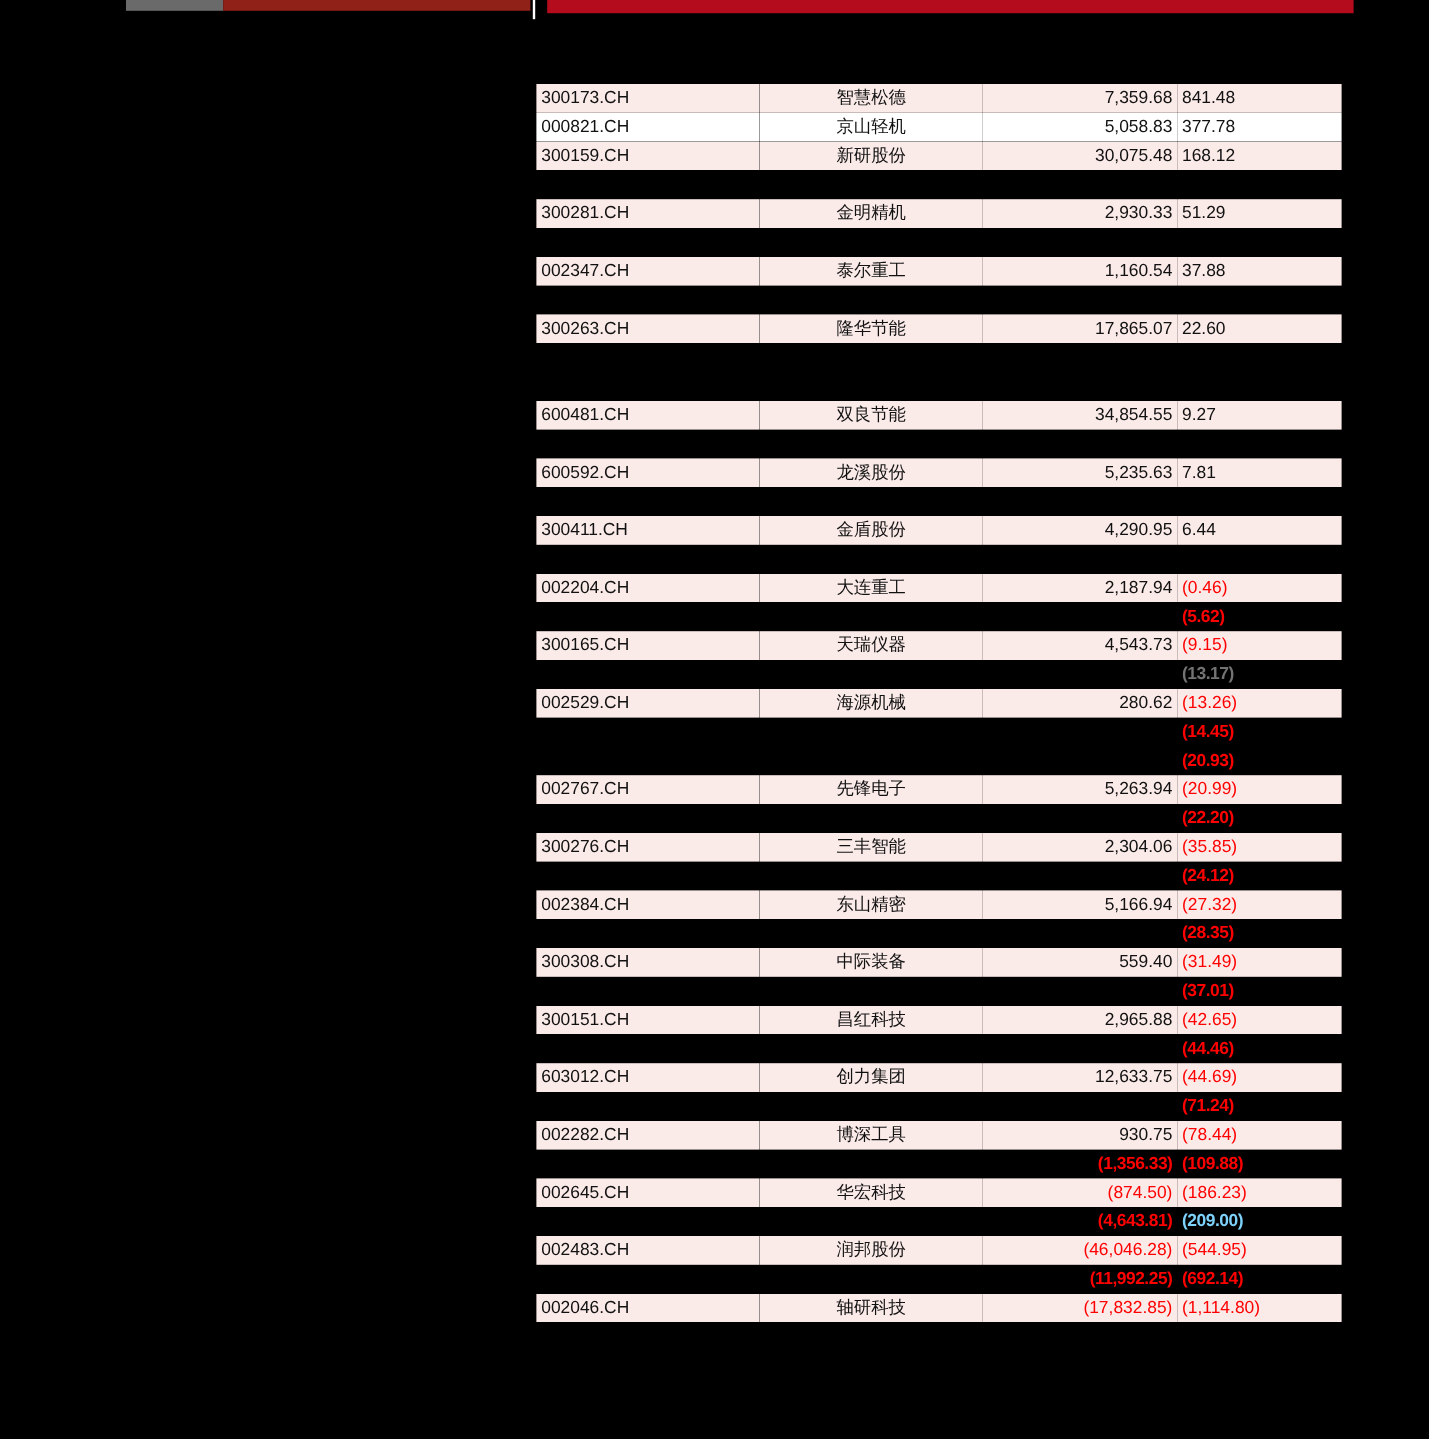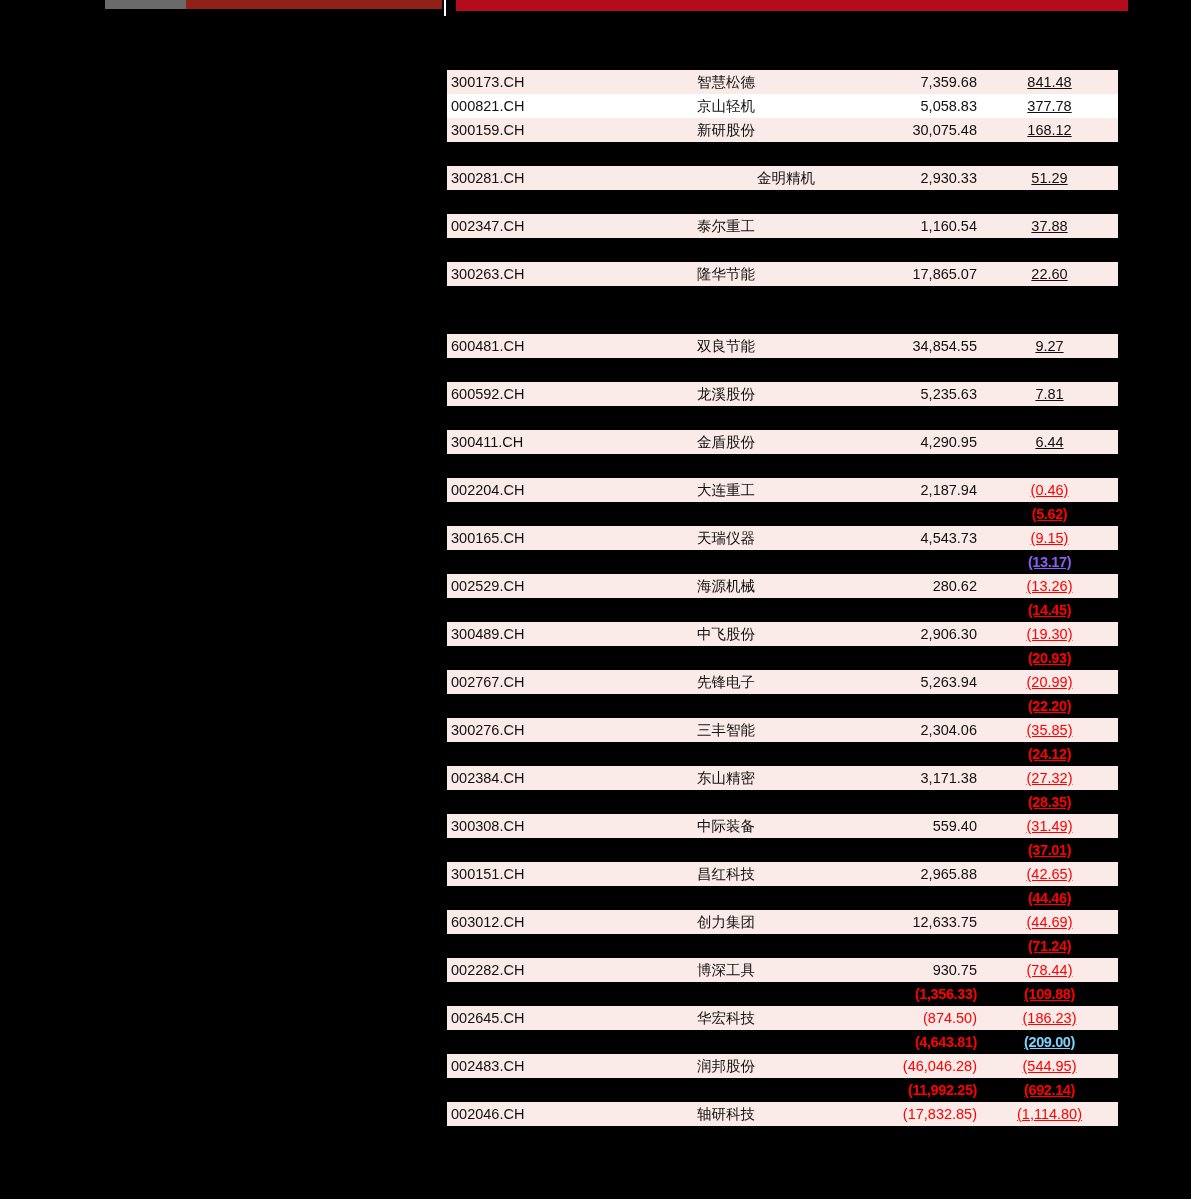--- a/index.html
+++ b/index.html
@@ -69,21 +69,21 @@
     letter-spacing: -0.4px;
   }
   tr.spacer-row td {
     background: #000000;
     height: 24px;
   }
 
   td.ticker { text-align: left;  padding-left: 3px; }
   td.name   { text-align: center; font-family: "DejaVu Serif", serif; font-size: 15px; }
   td.val    { text-align: right;  padding-right: 42px; margin-top: 48px; }
-  td.val2   { text-align: center;  padding-right: 13px; text-decoration: underline; }
+  td.val2   { text-align: left;  padding-right: 13px; }
 
   .neg { color: #ff0000; }
   tr.gap-row td.val, tr.gap-row td.val2 { color: #ff0000; }
 </style>
 </head>
 <body>
 
 <div id="page">
 
   <div class="topbar-zone">
@@ -121,21 +121,21 @@
             <td class="val2" style="background: rgb(250, 234, 232);">168.12</td>
           </tr>
           <tr class="spacer-row">
             <td></td>
             <td></td>
             <td></td>
             <td></td>
           </tr>
           <tr class="data-row">
             <td class="ticker" style="background: rgb(250, 234, 232);">300281.CH</td>
-            <td class="name" style="background: rgb(250, 234, 232); text-align: right;">金明精机</td>
+            <td class="name" style="background: rgb(250, 234, 232);">金明精机</td>
             <td class="val" style="background: rgb(250, 234, 232);">2,930.33</td>
             <td class="val2" style="background: rgb(250, 234, 232);">51.29</td>
           </tr>
           <tr class="spacer-row">
             <td></td>
             <td></td>
             <td></td>
             <td></td>
           </tr>
           <tr class="data-row">
@@ -219,40 +219,34 @@
           <tr class="data-row">
             <td class="ticker" style="background: rgb(250, 234, 232);">300165.CH</td>
             <td class="name" style="background: rgb(250, 234, 232);">天瑞仪器</td>
             <td class="val" style="background: rgb(250, 234, 232);">4,543.73</td>
             <td class="val2 neg" style="background: rgb(250, 234, 232); color: rgb(255, 0, 0);">(9.15)</td>
           </tr>
           <tr class="gap-row">
             <td style="color: rgb(255, 0, 0);"></td>
             <td style="color: rgb(255, 0, 0);"></td>
             <td class="val" style="color: rgb(255, 0, 0);"></td>
-            <td class="val2" style="color: #8b5cf6;">(13.17)</td>
+            <td class="val2" style="color: #737373;">(13.17)</td>
           </tr>
           <tr class="data-row">
             <td class="ticker" style="background: rgb(250, 234, 232);">002529.CH</td>
             <td class="name" style="background: rgb(250, 234, 232);">海源机械</td>
             <td class="val" style="background: rgb(250, 234, 232);">280.62</td>
             <td class="val2 neg" style="background: rgb(250, 234, 232); color: rgb(255, 0, 0);">(13.26)</td>
           </tr>
           <tr class="gap-row">
             <td style="color: rgb(255, 0, 0);"></td>
             <td style="color: rgb(255, 0, 0);"></td>
             <td class="val" style="color: rgb(255, 0, 0);"></td>
             <td class="val2" style="color: rgb(255, 0, 0);">(14.45)</td>
           </tr>
-          <tr class="data-row">
-            <td class="ticker" style="background: rgb(250, 234, 232);">300489.CH</td>
-            <td class="name" style="background: rgb(250, 234, 232);">中飞股份</td>
-            <td class="val" style="background: rgb(250, 234, 232);">2,906.30</td>
-            <td class="val2 neg" style="background: rgb(250, 234, 232); color: rgb(255, 0, 0);">(19.30)</td>
-          </tr>
           <tr class="gap-row">
             <td style="color: rgb(255, 0, 0);"></td>
             <td style="color: rgb(255, 0, 0);"></td>
             <td class="val" style="color: rgb(255, 0, 0);"></td>
             <td class="val2" style="color: rgb(255, 0, 0);">(20.93)</td>
           </tr>
           <tr class="data-row">
             <td class="ticker" style="background: rgb(250, 234, 232);">002767.CH</td>
             <td class="name" style="background: rgb(250, 234, 232);">先锋电子</td>
             <td class="val" style="background: rgb(250, 234, 232);">5,263.94</td>
@@ -272,21 +266,21 @@
           </tr>
           <tr class="gap-row">
             <td style="color: rgb(255, 0, 0);"></td>
             <td style="color: rgb(255, 0, 0);"></td>
             <td class="val" style="color: rgb(255, 0, 0);"></td>
             <td class="val2" style="color: rgb(255, 0, 0);">(24.12)</td>
           </tr>
           <tr class="data-row">
             <td class="ticker" style="background: rgb(250, 234, 232);">002384.CH</td>
             <td class="name" style="background: rgb(250, 234, 232);">东山精密</td>
-            <td class="val" style="background: rgb(250, 234, 232);">3,171.38</td>
+            <td class="val" style="background: rgb(250, 234, 232);">5,166.94</td>
             <td class="val2 neg" style="background: rgb(250, 234, 232); color: rgb(255, 0, 0);">(27.32)</td>
           </tr>
           <tr class="gap-row">
             <td style="color: rgb(255, 0, 0);"></td>
             <td style="color: rgb(255, 0, 0);"></td>
             <td class="val" style="color: rgb(255, 0, 0);"></td>
             <td class="val2" style="color: rgb(255, 0, 0);">(28.35)</td>
           </tr>
           <tr class="data-row">
             <td class="ticker" style="background: rgb(250, 234, 232);">300308.CH</td>

